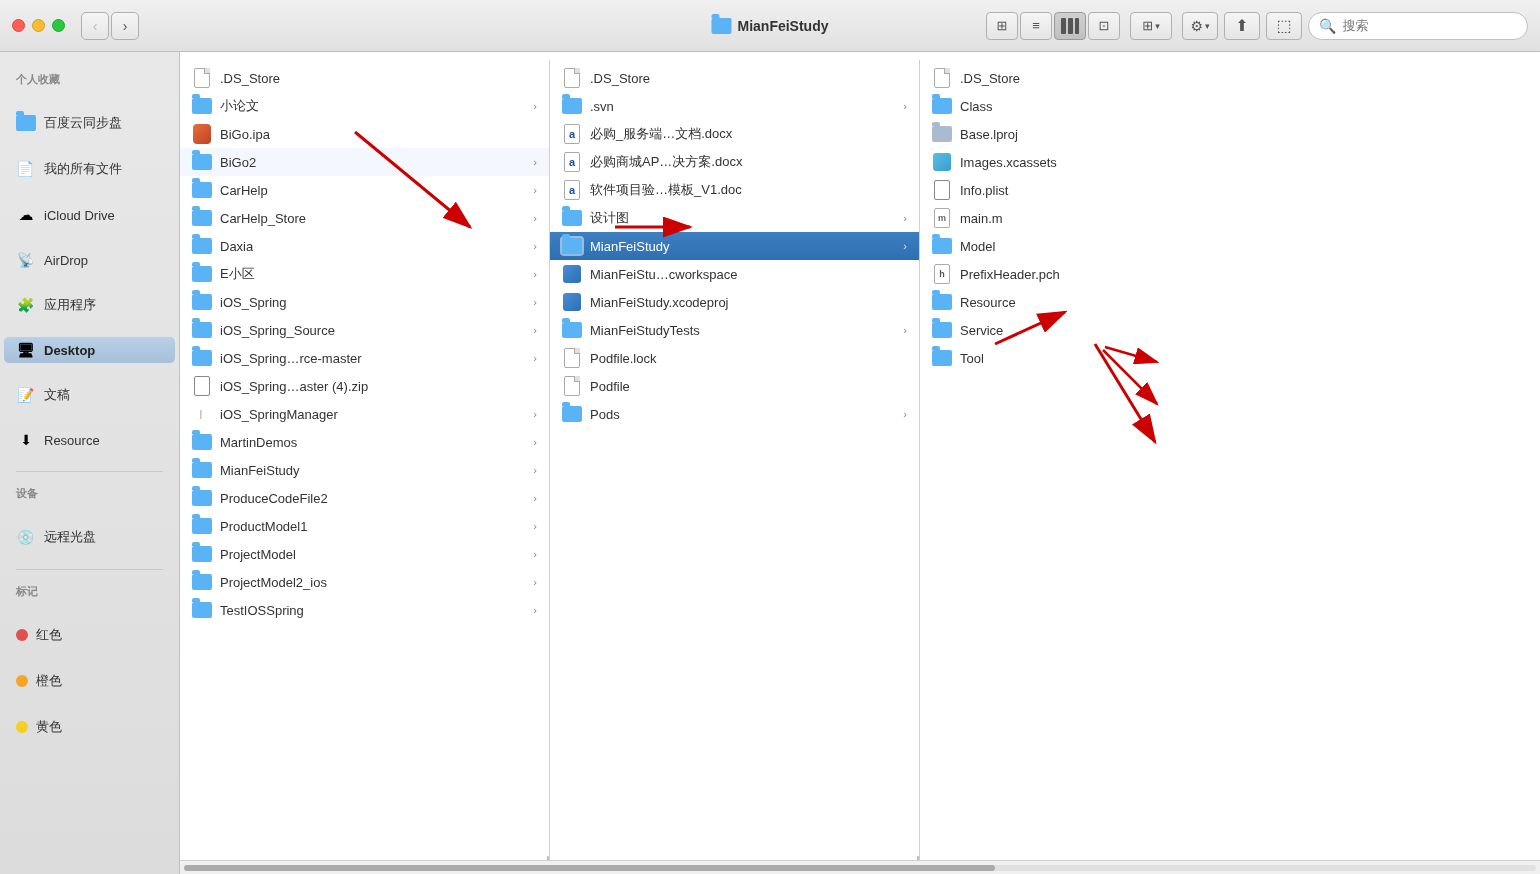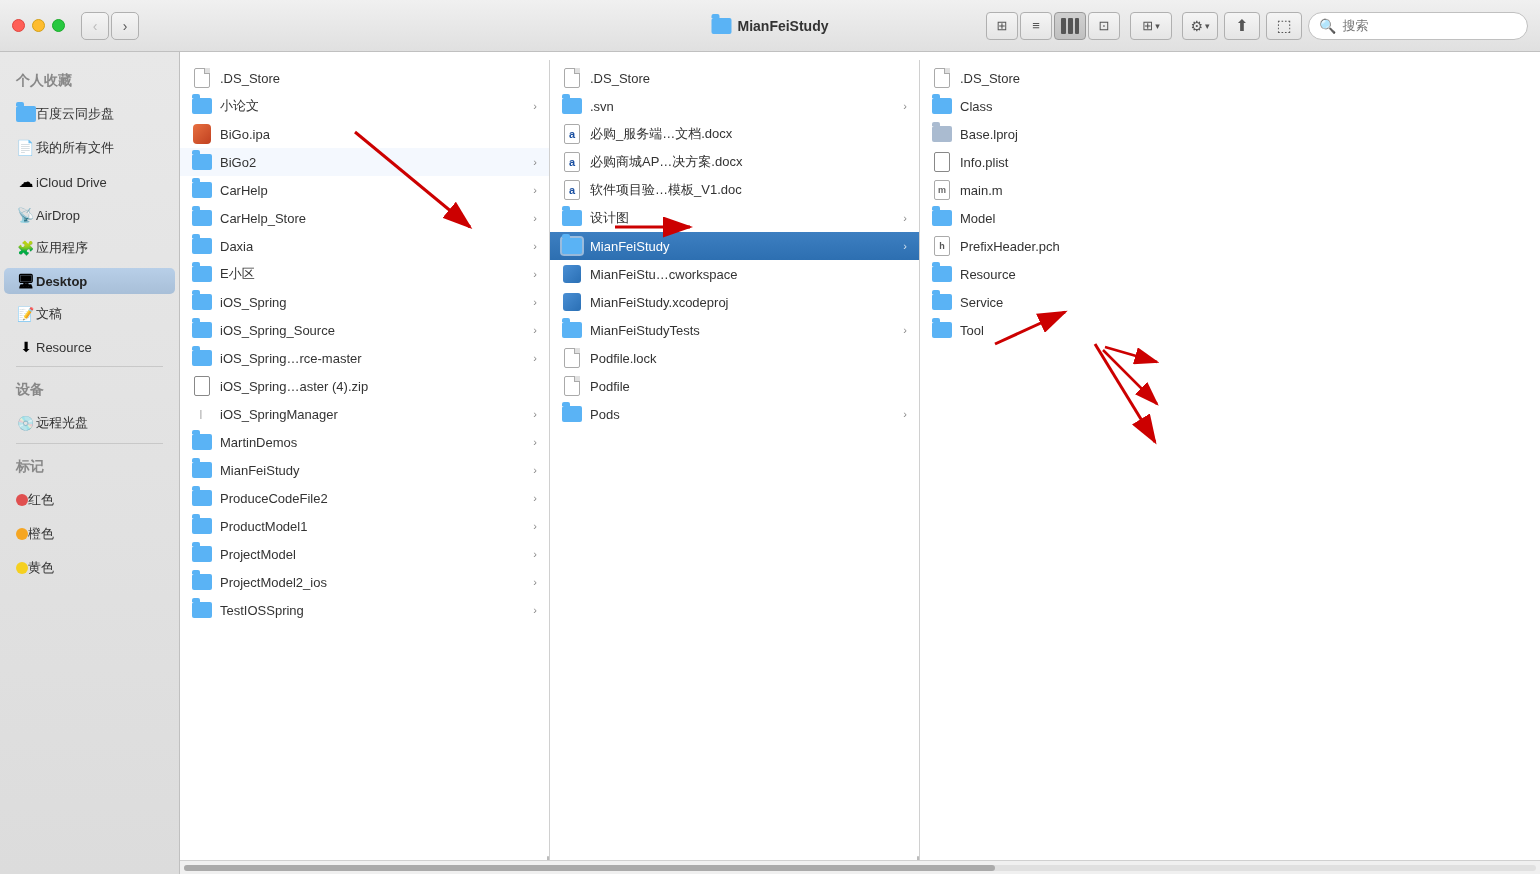--- a/index.html
+++ b/index.html
@@ -162,33 +162,34 @@
     
     .sidebar {
       width: 180px;
       min-width: 180px;
       background: linear-gradient(to bottom, #e8e8e8, #dcdcdc);
       border-right: 1px solid #c0c0c0;
       padding: 12px 0;
       overflow-y: auto;
     }
     .sidebar-section-title {
-      font-size: 14px;
+      font-size: 11px;
       font-weight: 700;
       color: #888;
       padding: 8px 12px 4px 16px;
       text-transform: none;
     }
     .sidebar-item {
       display: flex;
       align-items: center;
       padding: 5px 12px;
+      gap: 8px;
       cursor: pointer;
       border-radius: 5px;
-      margin: 6px 4px;
+      margin: 18px 4px;
     }
     .sidebar-item.active {
       background: linear-gradient(to bottom, #b8cfe8, #a8bfd8);
     }
     .sidebar-item-label {
       font-size: 13px;
       color: #333;
       font-weight: 500;
     }
     .sidebar-item.active .sidebar-item-label { color: #222; }
@@ -820,20 +821,26 @@
             <span class="file-name">Class</span>
           </div>
           <div class="file-row">
             <div class="file-icon">
                 <div class="icon-lproj"></div>
               </div>
             <span class="file-name">Base.lproj</span>
           </div>
           <div class="file-row">
             <div class="file-icon">
+                <div class="icon-xcassets"></div>
+              </div>
+            <span class="file-name">Images.xcassets</span>
+          </div>
+          <div class="file-row">
+            <div class="file-icon">
                 <div class="icon-plist"></div>
               </div>
             <span class="file-name">Info.plist</span>
           </div>
           <div class="file-row">
             <div class="file-icon">
                 <div class="icon-m">m</div>
               </div>
             <span class="file-name">main.m</span>
           </div>

